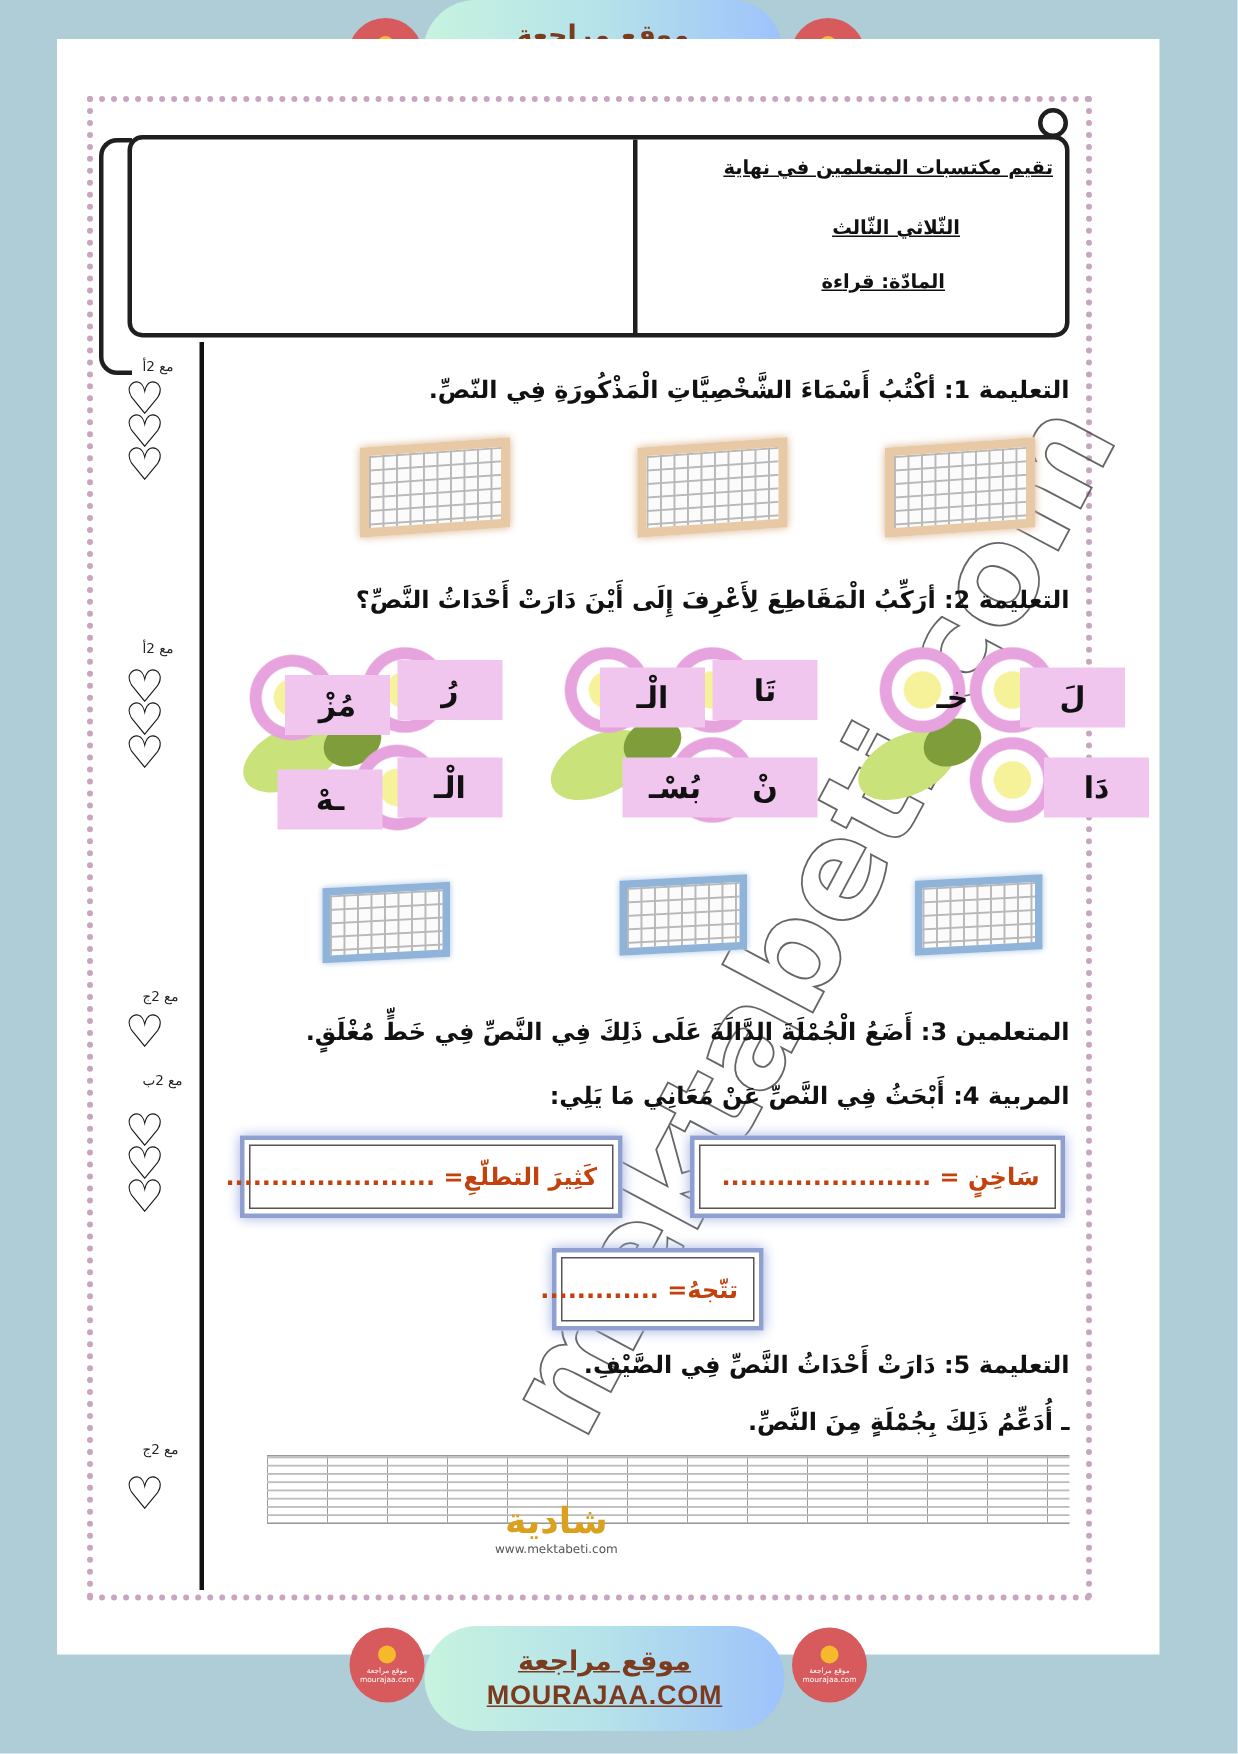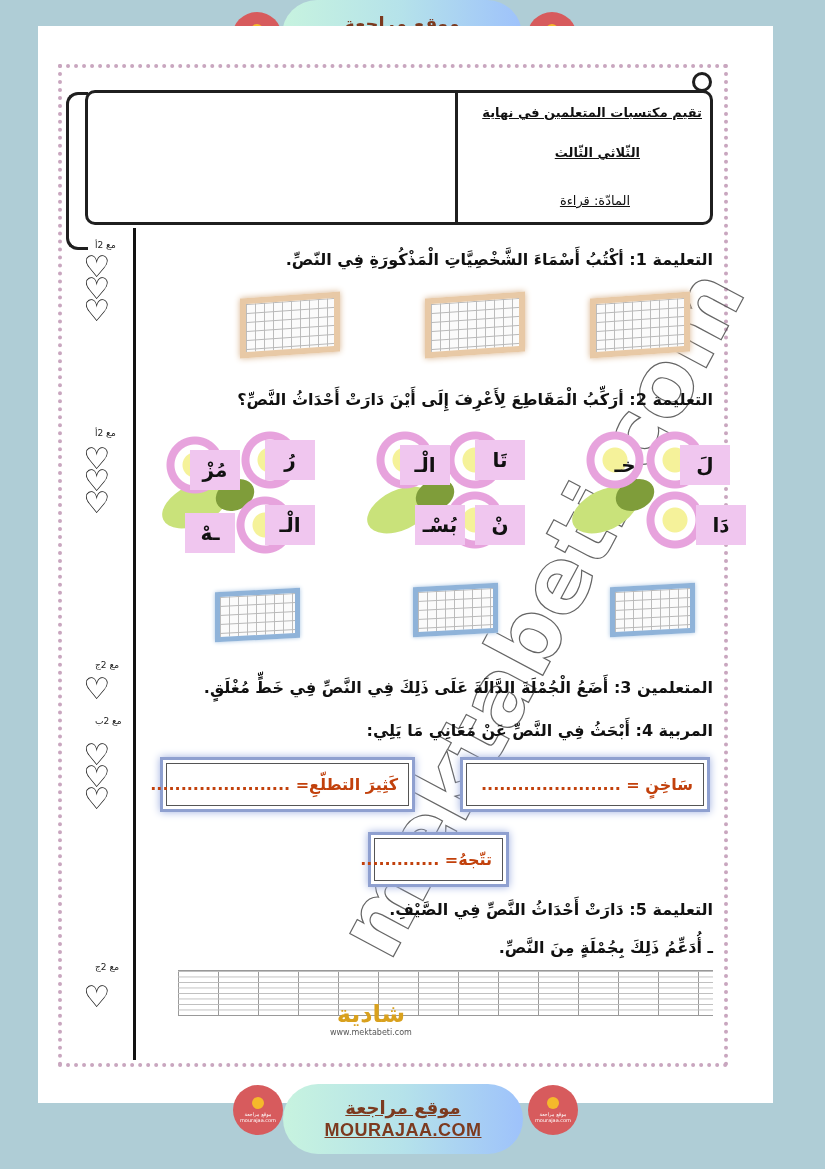--- a/index.html
+++ b/index.html
@@ -37,21 +37,21 @@
     width: 12px; height: 12px; border-radius: 50%; background: #f5b92b; margin-bottom: 2px;
   }
   
   .header-box {
     position: absolute; left: 85px; top: 90px; width: 628px; height: 135px;
     border: 3px solid #1f1f1f; border-radius: 10px;
     display: flex; direction: rtl;
   }
   .header-col { position: relative; height: 100%; }
   .header-col.right { width: 170px; border-left: 3px solid #1f1f1f; }
-  .header-col.mid { width: 255px; border-left: 3px solid #1f1f1f; text-align: center; }
+  .header-col.mid { width: 288px; border-left: 3px solid #1f1f1f; text-align: center; }
   .header-col.left { flex: 1; }
   .scroll-left {
     position: absolute; left: 66px; top: 92px; width: 22px; height: 158px;
     border: 3px solid #1f1f1f; border-right: none; border-radius: 12px 0 0 12px;
   }
   .scroll-curl {
     position: absolute; left: 692px; top: 72px; width: 20px; height: 20px;
     border: 3px solid #1f1f1f; border-radius: 50%;
   }
   .hdr-text { position: absolute; font-size: 13px; color: #111; white-space: nowrap; }
@@ -80,21 +80,21 @@
   .grid-box.blue { border: 5px solid #8fb3d9; box-shadow: 0 0 4px #a9c5e3; transform: skewY(-3deg); }
   
   .flower-group { position: absolute; width: 160px; height: 130px; }
   .petal {
     position: absolute; width: 60px; height: 60px; border-radius: 50%;
     background: radial-gradient(circle, #f5f29a 0 12px, #ffffff 13px 20px, #e7a3dd 21px 28px, transparent 29px);
   }
   .leaf { position: absolute; width: 70px; height: 40px; border-radius: 50%; background: #c9e27a; transform: rotate(-25deg); }
   .leaf.dark { background: #7f9d3a; width: 40px; height: 30px; }
   .syll {
-    position: absolute; width: 50px; height: 40px; background: #f0c6ef;
+    position: absolute; width: 70px; height: 40px; background: #f0c6ef;
     font-size: 20px; font-weight: bold; color: #111; display: flex; align-items: center; justify-content: center;
   }
   
   .meaning-box {
     position: absolute; border: 3px solid #8fa0d0; box-shadow: 0 0 8px #9fb0e0;
     background: #fff; padding: 3px;
   }
   .meaning-box .inner {
     border: 1.5px solid #555; height: 100%; display: flex; align-items: center; justify-content: flex-start;
     direction: rtl; padding: 0 10px; font-size: 16px; font-weight: bold; color: #c2410c; white-space: nowrap;
@@ -139,21 +139,21 @@
 <div class="dotted-frame"></div>
 
 <div class="watermark">mektabeti.com</div>
 
 <div class="scroll-left"></div>
 <div class="scroll-curl"></div>
 <div class="header-box">
   <div class="header-col mid">
     <div class="hdr-text underline" style="right:8px;top:12px;font-weight:bold;">تقيم مكتسبات المتعلمين في نهاية</div>
     <div class="hdr-text underline" style="right:70px;top:52px;font-weight:bold;">الثّلاثي الثّالث</div>
-    <div class="hdr-text underline" style="right:80px;top:88px;font-weight:normal;margin-top:12px;">المادّة: قراءة</div>
+    <div class="hdr-text underline" style="right:80px;top:88px;font-weight:bold;">المادّة: قراءة</div>
   </div>
 </div>
 
 <div class="vdivider"></div>
 
 <div class="score-label" style="left:95px;top:240px;">مع 2أ</div>
 <div class="hearts" style="left:83px;top:256px;">
   <span class="heart">♡</span>
   <span class="heart">♡</span>
   <span class="heart">♡</span>

